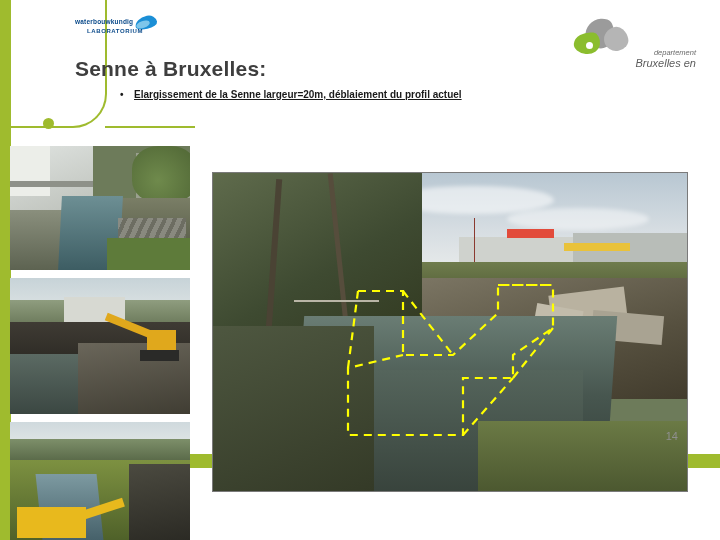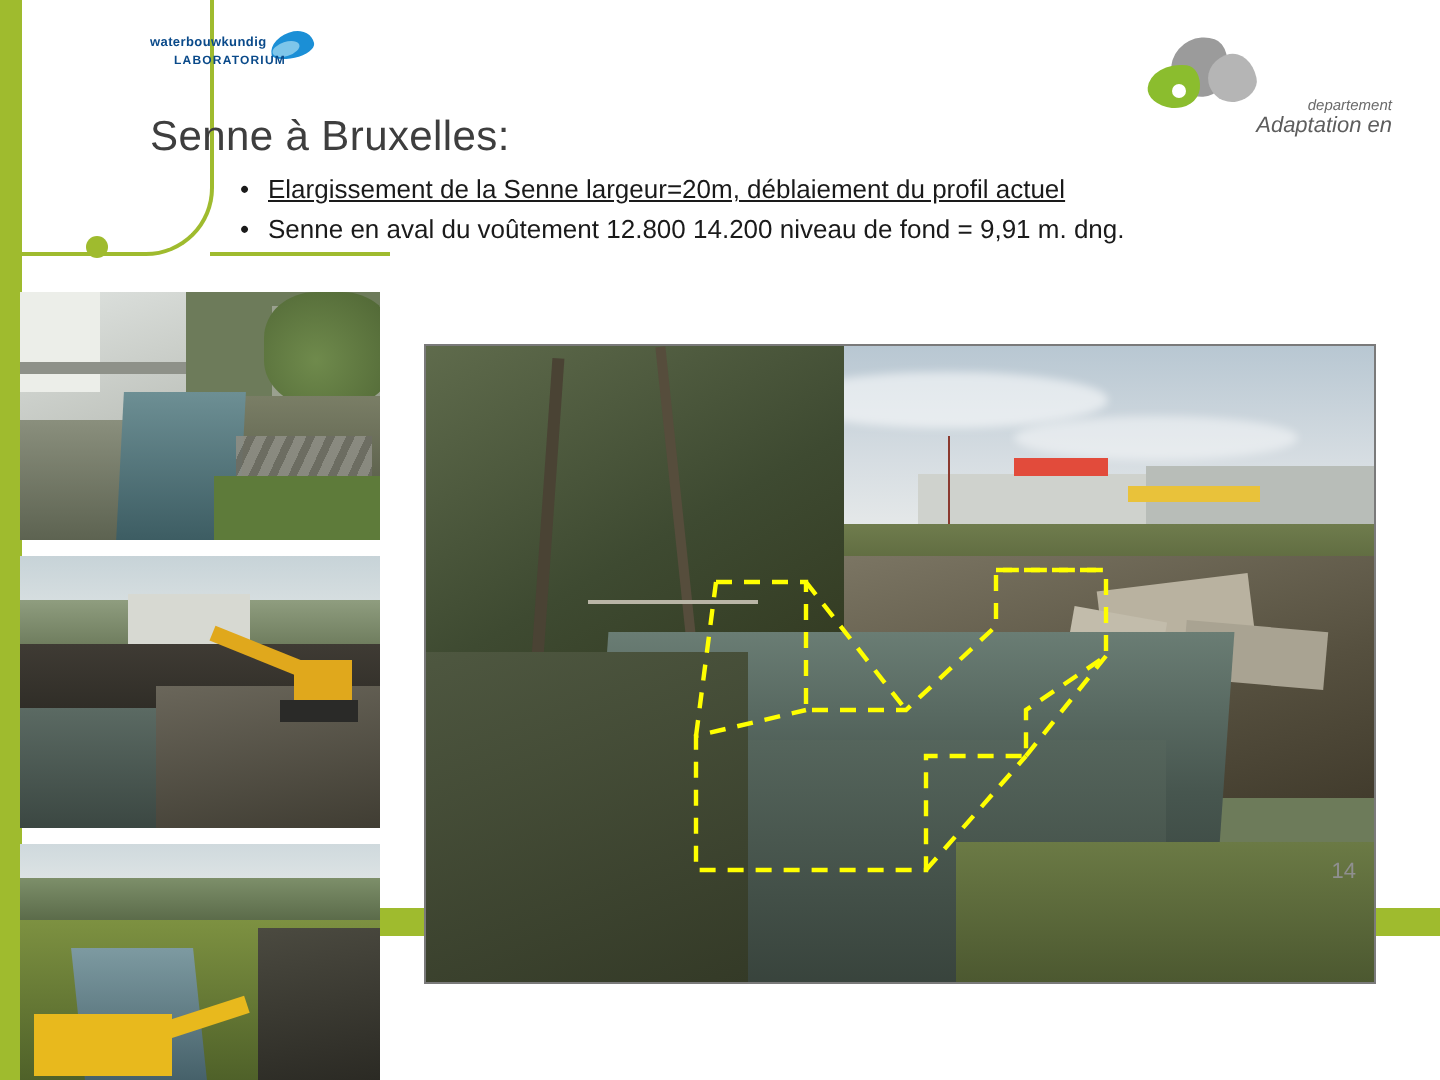--- a/index.html
+++ b/index.html
@@ -156,36 +156,37 @@
     font-size: 11px; color: #5d5d5d;
     font-style: italic;
     width: 130px; text-align: right;
   }
 
   
   .title {
     position: absolute;
     left: 75px; top: 57px;
     font-size: 21px;
-    font-weight: normal;
+    font-weight: bold;
     color: #3e3e3e;
     letter-spacing: .2px;
   }
   .bullets {
     position: absolute;
     left: 120px; top: 87px;
     width: 520px;
   }
   .bullet {
     position: relative;
     padding-left: 14px;
-    font-size: 13px;
+    font-size: 10px;
     color: #1a1a1a;
     margin-bottom: 4.5px;
     line-height: 15px;
+    font-weight: bold;
   }
   .bullet:before {
     content: "•";
     position: absolute;
     left: 0; top: 0;
     color: #1a1a1a;
   }
   .bullet.underline span.u { text-decoration: underline; }
 
   
@@ -284,28 +285,27 @@
   </div>
 
   <div class="logo-right">
     <div class="lr-mark">
       <div class="lr-leaf-gray"></div>
       <div class="lr-leaf-gray2"></div>
       <div class="lr-leaf-green"></div>
       <div class="lr-dot"></div>
     </div>
     <div class="lr-l1">departement</div>
-    <div class="lr-l2">Adaptation en</div>
+    <div class="lr-l2">Bruxelles en</div>
   </div>
 
   <div class="title">Senne à Bruxelles:</div>
 
   <div class="bullets">
     <div class="bullet underline"><span class="u">Elargissement de la Senne largeur=20m, déblaiement du profil actuel</span></div>
-    <div class="bullet"><span>Senne en aval du voûtement 12.800 14.200  niveau de fond = 9,91 m. dng.</span></div>
   </div>
 
   <div class="photo" id="photo-left-1">
     <div class="p1-bld-l"></div>
     <div class="p1-bld-l2"></div>
     <div class="p1-roof"></div>
     <div class="p1-bld-r"></div>
     <div class="p1-tree"></div>
     <div class="p1-bank-l"></div>
     <div class="p1-bank-r"></div>

